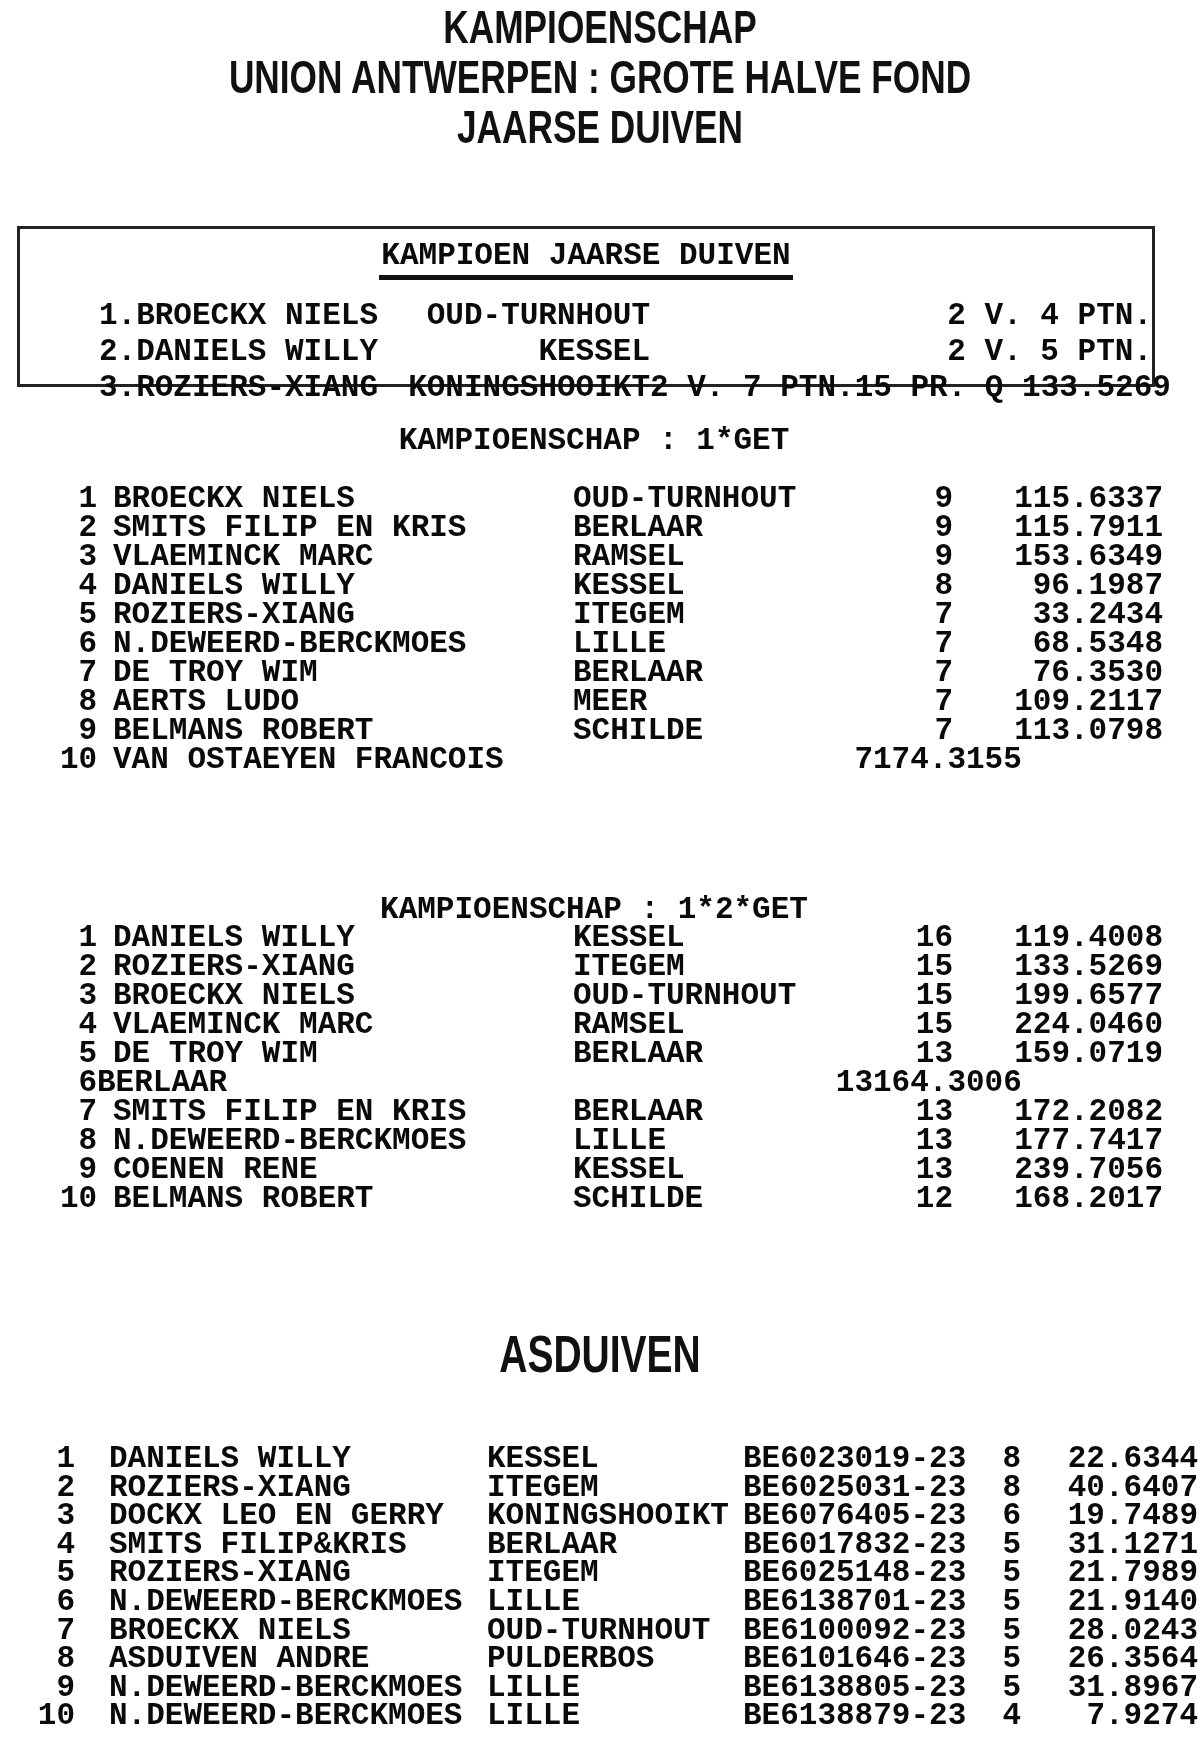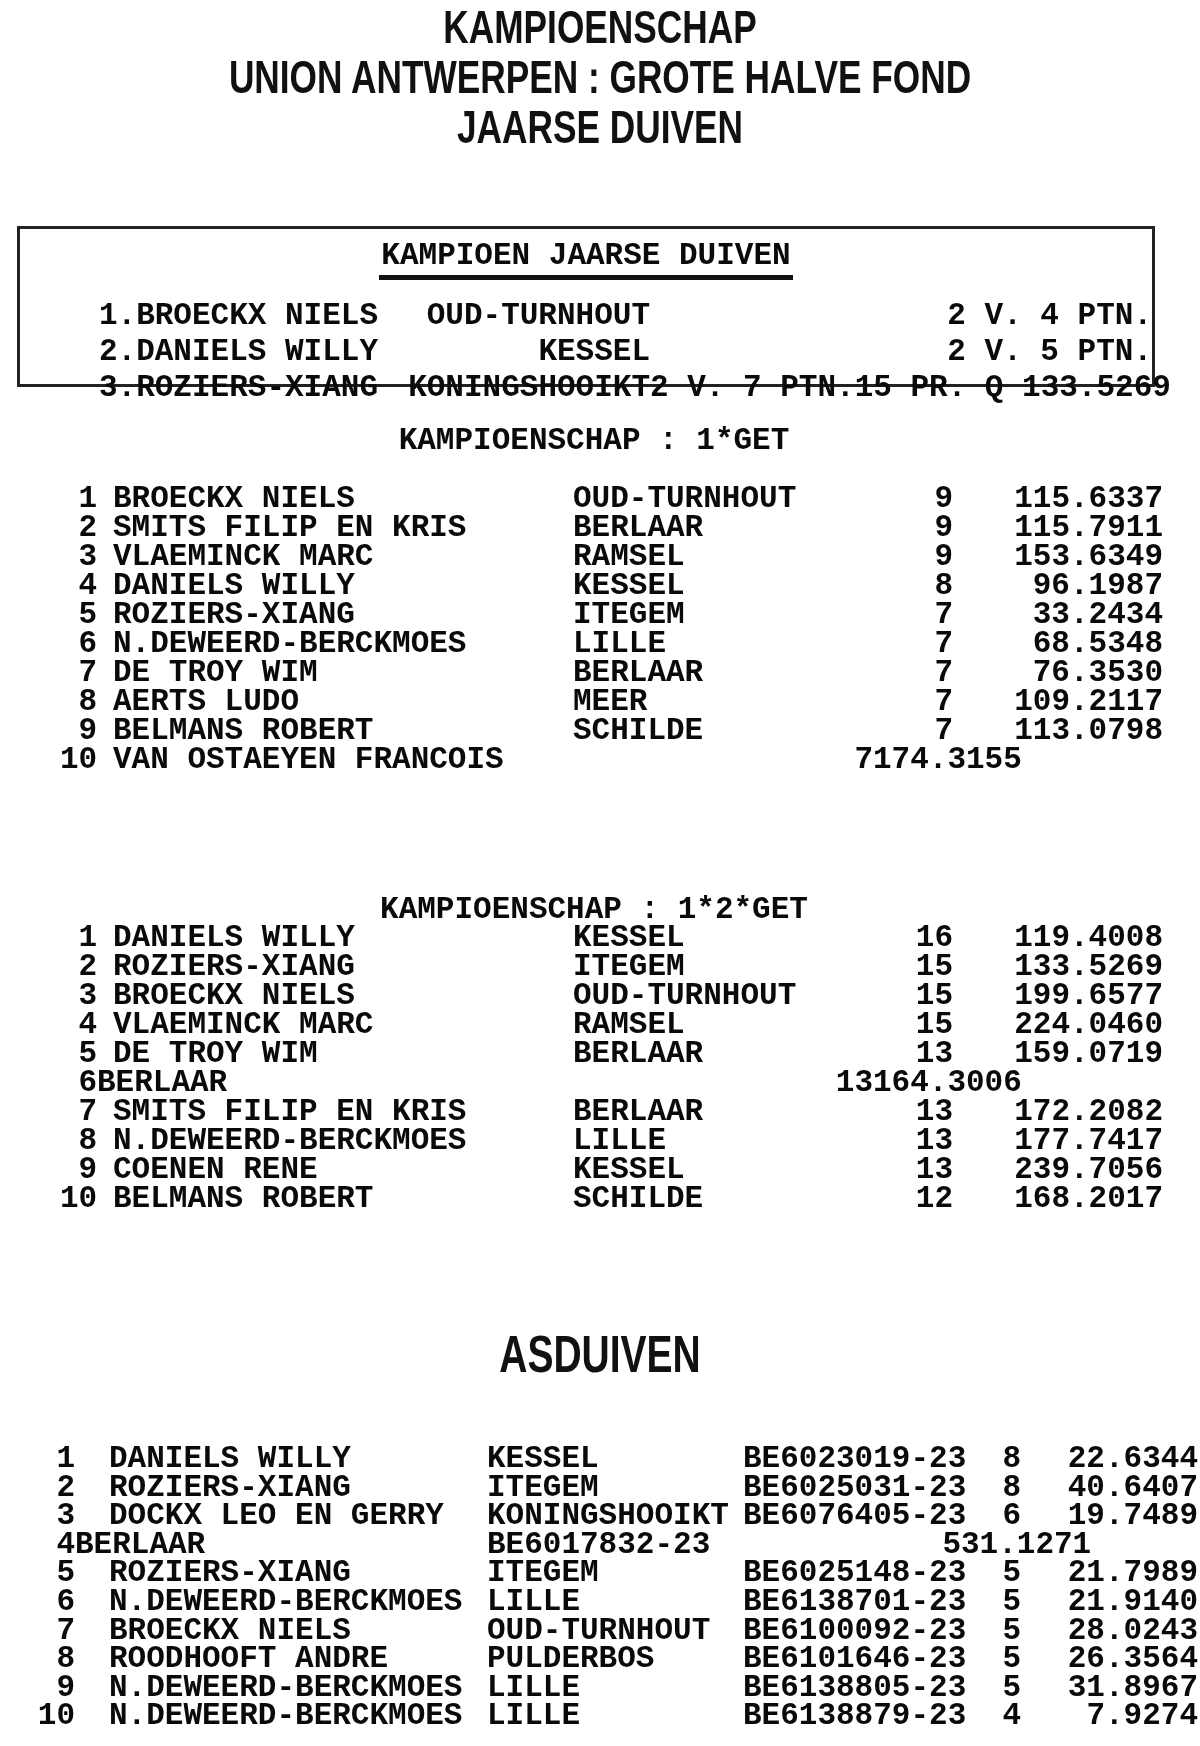--- a/index.html
+++ b/index.html
@@ -105,20 +105,20 @@
     <div class="trow"><span class="cell c-rank">8</span><span class="cell c-name">N.DEWEERD-BERCKMOES</span><span class="cell c-city">LILLE</span><span class="cell c-count">13</span><span class="cell c-pts">177.7417</span></div>
     <div class="trow"><span class="cell c-rank">9</span><span class="cell c-name">COENEN RENE</span><span class="cell c-city">KESSEL</span><span class="cell c-count">13</span><span class="cell c-pts">239.7056</span></div>
     <div class="trow"><span class="cell c-rank">10</span><span class="cell c-name">BELMANS ROBERT</span><span class="cell c-city">SCHILDE</span><span class="cell c-count">12</span><span class="cell c-pts">168.2017</span></div>
   </div>
 
 <div class="bigtitle title-line" style="position:absolute; top:1326px; line-height:56px; font-size:52px;">ASDUIVEN</div>
 <div class="rtable t-as" style="top:1445px;">
     <div class="trow"><span class="cell c-rank">1</span><span class="cell c-name">DANIELS WILLY</span><span class="cell c-city">KESSEL</span><span class="cell c-ring">BE6023019-23</span><span class="cell c-count">8</span><span class="cell c-pts">22.6344</span></div>
     <div class="trow"><span class="cell c-rank">2</span><span class="cell c-name">ROZIERS-XIANG</span><span class="cell c-city">ITEGEM</span><span class="cell c-ring">BE6025031-23</span><span class="cell c-count">8</span><span class="cell c-pts">40.6407</span></div>
     <div class="trow"><span class="cell c-rank">3</span><span class="cell c-name">DOCKX LEO EN GERRY</span><span class="cell c-city">KONINGSHOOIKT</span><span class="cell c-ring">BE6076405-23</span><span class="cell c-count">6</span><span class="cell c-pts">19.7489</span></div>
-    <div class="trow"><span class="cell c-rank">4</span><span class="cell c-city">BERLAAR</span><span class="cell c-ring">BE6017832-23</span><span class="cell c-count">5</span><span class="cell c-pts">31.1271</span></div>
+    <div class="trow"><span class="cell c-rank">4</span><span class="cell c-name">SMITS FILIP&amp;KRIS</span><span class="cell c-city">BERLAAR</span><span class="cell c-ring">BE6017832-23</span><span class="cell c-count">5</span><span class="cell c-pts">31.1271</span></div>
     <div class="trow"><span class="cell c-rank">5</span><span class="cell c-name">ROZIERS-XIANG</span><span class="cell c-city">ITEGEM</span><span class="cell c-ring">BE6025148-23</span><span class="cell c-count">5</span><span class="cell c-pts">21.7989</span></div>
     <div class="trow"><span class="cell c-rank">6</span><span class="cell c-name">N.DEWEERD-BERCKMOES</span><span class="cell c-city">LILLE</span><span class="cell c-ring">BE6138701-23</span><span class="cell c-count">5</span><span class="cell c-pts">21.9140</span></div>
     <div class="trow"><span class="cell c-rank">7</span><span class="cell c-name">BROECKX NIELS</span><span class="cell c-city">OUD-TURNHOUT</span><span class="cell c-ring">BE6100092-23</span><span class="cell c-count">5</span><span class="cell c-pts">28.0243</span></div>
-    <div class="trow"><span class="cell c-rank">8</span><span class="cell c-name">ROODHOOFT ANDRE</span><span class="cell c-city">PULDERBOS</span><span class="cell c-ring">BE6101646-23</span><span class="cell c-count">5</span><span class="cell c-pts">26.3564</span></div>
+    <div class="trow"><span class="cell c-rank">8</span><span class="cell c-name">ASDUIVEN ANDRE</span><span class="cell c-city">PULDERBOS</span><span class="cell c-ring">BE6101646-23</span><span class="cell c-count">5</span><span class="cell c-pts">26.3564</span></div>
     <div class="trow"><span class="cell c-rank">9</span><span class="cell c-name">N.DEWEERD-BERCKMOES</span><span class="cell c-city">LILLE</span><span class="cell c-ring">BE6138805-23</span><span class="cell c-count">5</span><span class="cell c-pts">31.8967</span></div>
     <div class="trow"><span class="cell c-rank">10</span><span class="cell c-name">N.DEWEERD-BERCKMOES</span><span class="cell c-city">LILLE</span><span class="cell c-ring">BE6138879-23</span><span class="cell c-count">4</span><span class="cell c-pts">7.9274</span></div>
   </div>
 
 </body></html>

